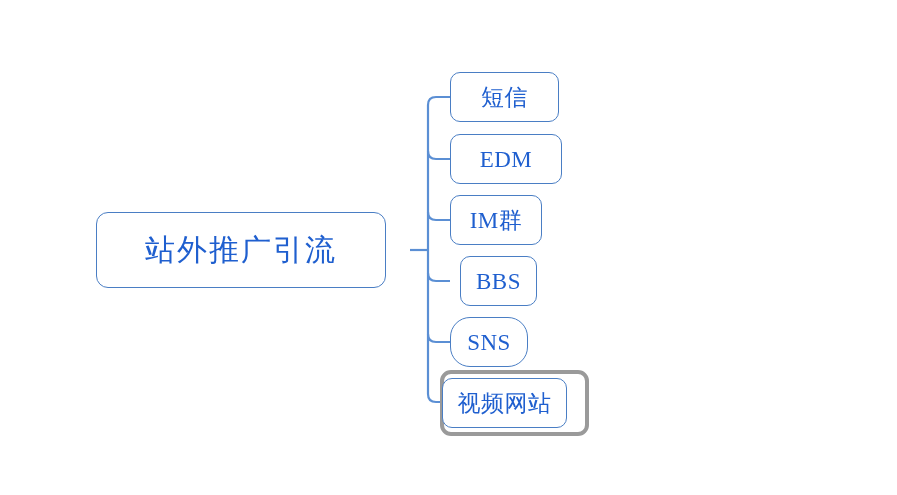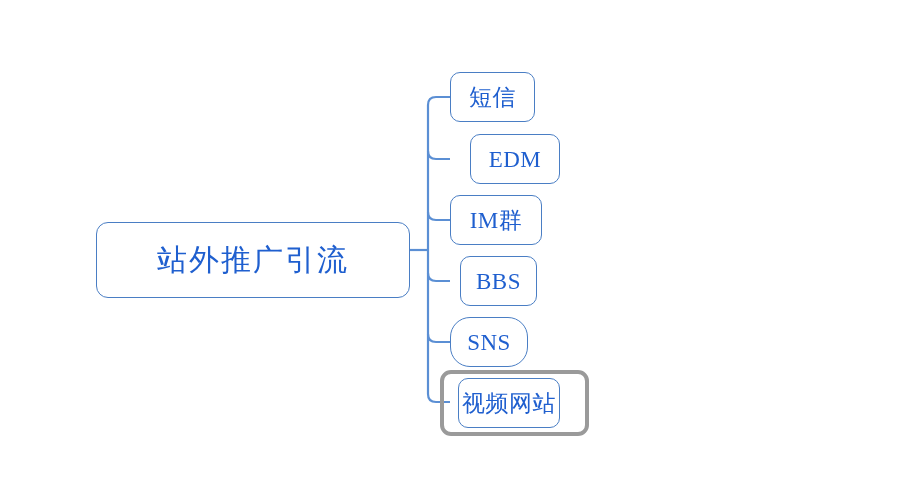--- a/index.html
+++ b/index.html
@@ -30,38 +30,38 @@
     background: #ffffff;
     color: #1f5fcf;
     display: flex;
     align-items: center;
     justify-content: center;
     white-space: nowrap;
     line-height: 1;
   }
   .node-root {
     left: 96px;
-    top: 222px;
-    width: 314px;
+    top: 212px;
+    width: 290px;
     height: 76px;
     font-size: 30px;
     letter-spacing: 2px;
     border-radius: 12px;
   }
   .node-child {
     height: 50px;
     font-size: 23px;
     letter-spacing: 0.5px;
   }
-  .child-0 { left: 450px; top: 72px;  width: 85px; justify-content: center; }
-  .child-1 { left: 450px; top: 134px; width: 90px; margin-left: 20px; }
+  .child-0 { left: 450px; top: 72px;  width: 109px; justify-content: center; }
+  .child-1 { left: 450px; top: 134px; width: 112px; }
   .child-2 { left: 450px; top: 195px; width: 92px; }
   .child-3 { left: 460px; top: 256px; width: 77px; }
   .child-4 { left: 450px; top: 317px; width: 78px; border-radius: 20px; }
-  .child-5 { left: 458px; top: 378px; width: 102px; }
+  .child-5 { left: 442px; top: 378px; width: 125px; }
 
   .selection-frame {
     position: absolute;
     left: 440px;
     top: 370px;
     width: 149px;
     height: 66px;
     box-sizing: border-box;
     border: 4px solid #9a9a9a;
     border-radius: 11px;

